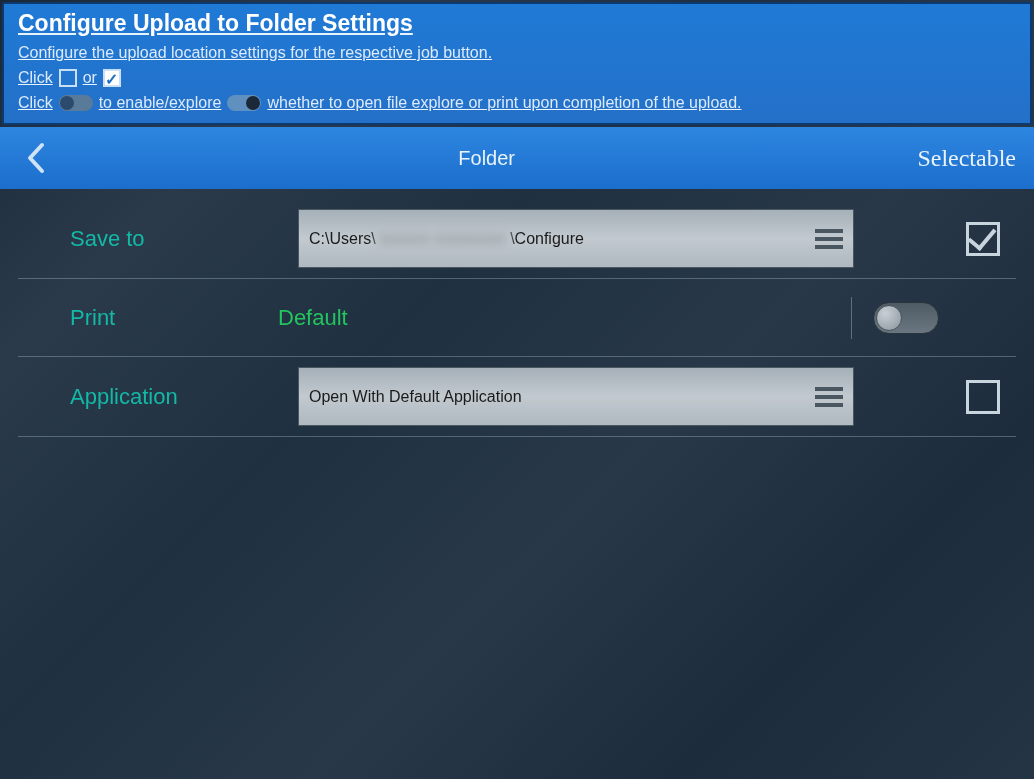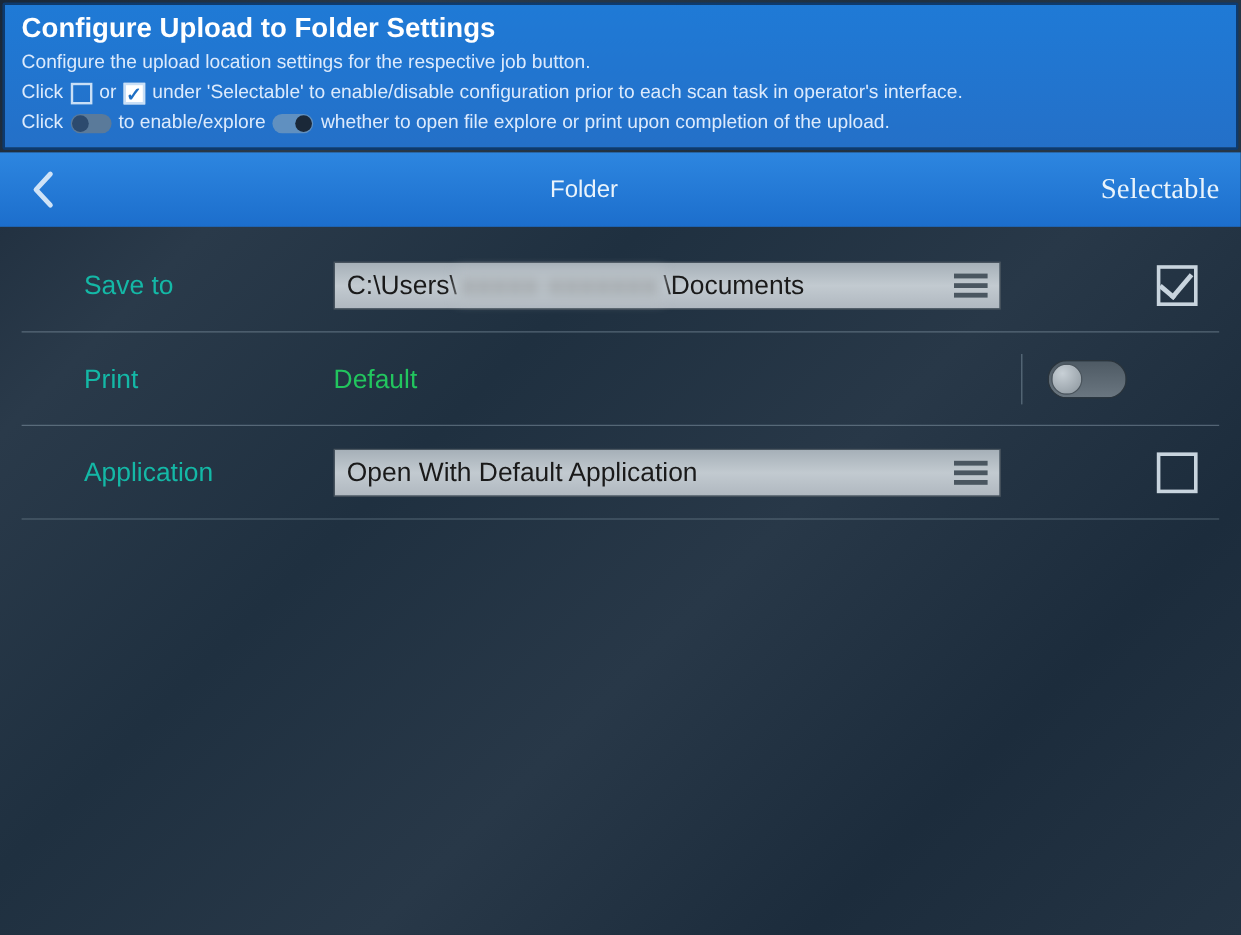--- a/index.html
+++ b/index.html
@@ -11,20 +11,21 @@
   }
 
   
   .header {
     background: linear-gradient(to bottom, #1f7ad6 0%, #2470c8 100%);
     border: 2px solid #0d3a6e;
     border-radius: 2px;
     margin: 2px;
     padding: 6px 14px 8px 14px;
     color: #e9f3fb;
+    text-decoration: underline;
   }
   .header-title {
     font-size: 23px;
     font-weight: bold;
     color: #ffffff;
     margin-bottom: 4px;
   }
   .header-line {
     font-size: 16px;
     color: #dceafc;
@@ -145,28 +146,29 @@
     flex: 1;
   }
   .row-field {
     flex: 1;
     display: flex;
     align-items: center;
   }
   .text-input {
     background: linear-gradient(to bottom, #a6b0b8 0%, #c2cad0 50%, #b0b8c0 100%);
     border: 1px solid #4a5660;
-    height: 40px;
+    height: 59px;
     width: 556px;
     display: flex;
     align-items: center;
     padding: 0 10px;
-    font-size: 22px;
+    font-size: 16px;
     color: #1a1a1a;
     position: relative;
+    margin-left: 20px;
   }
   .text-input .hamburger {
     position: absolute;
     right: 10px;
     top: 50%;
     transform: translateY(-50%);
     width: 28px;
     height: 20px;
     display: flex;
     flex-direction: column;
@@ -273,21 +275,20 @@
 <body>
 
 <div class="header">
   <div class="header-title">Configure Upload to Folder Settings</div>
   <div class="header-line">Configure the upload location settings for the respective job button.</div>
   <div class="header-line">
     <span>Click</span>
     <span class="inline-box"></span>
     <span>or</span>
     <span class="inline-box checked"></span>
-    <span>under 'Selectable' to enable/disable configuration prior to each scan task in operator's interface.</span>
   </div>
   <div class="header-line">
     <span>Click</span>
     <span class="inline-toggle off"></span>
     <span>to enable/explore</span>
     <span class="inline-toggle on"></span>
     <span>whether to open file explore or print upon completion of the upload.</span>
   </div>
 </div>
 
@@ -302,21 +303,21 @@
 </div>
 
 <div class="content">
 
   <div class="row">
     <div class="row-label">Save to</div>
     <div class="row-field">
       <div class="text-input">
         <span class="val-part1">C:\Users\</span>
           <span class="val-blur">xxxxx xxxxxxx</span>
-          <span class="val-part2">\Documents</span>
+          <span class="val-part2">\Configure</span>
         <div class="hamburger">
           <span></span>
             <span></span>
             <span></span>
         </div>
       </div>
     </div>
     <div class="row-control"></div>
     <div class="row-check">
       <div class="checkbox checked"></div>

